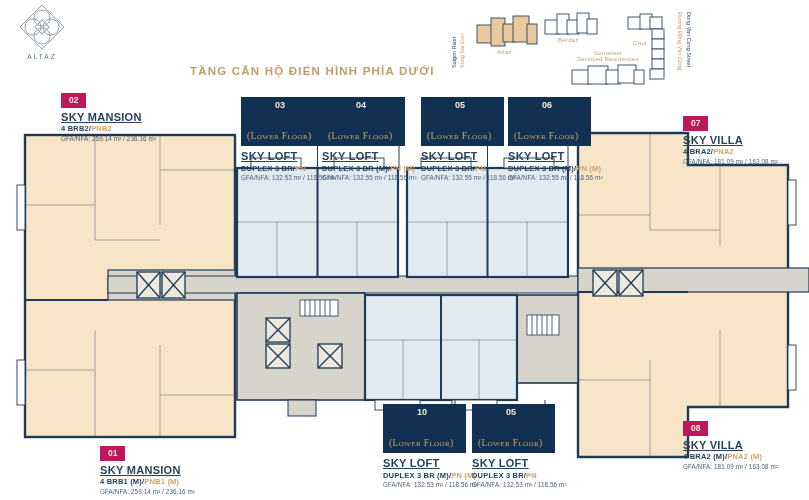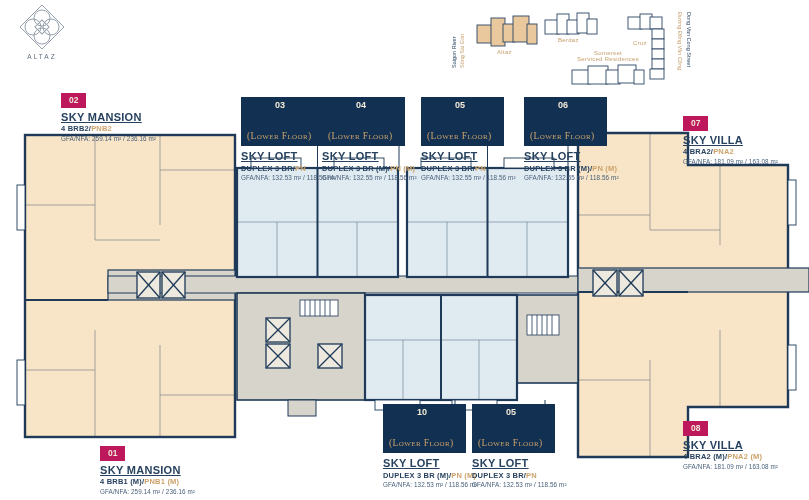--- a/index.html
+++ b/index.html
@@ -175,20 +175,21 @@
     <g stroke="#97a1ad" stroke-width="1" fill="none">
       <polygon points="24,2 46,24 24,46 2,24"></polygon>
       <circle cx="24" cy="15" r="8"></circle>
         <circle cx="33" cy="24" r="8"></circle>
       <circle cx="24" cy="33" r="8"></circle>
         <circle cx="15" cy="24" r="8"></circle>
       <rect x="19" y="19" width="10" height="10" transform="rotate(45 24 24)"></rect>
     </g>
   </svg>
   <div class="abs brand" style="left:14px;top:53px;">ALTAZ</div>
+  <div class="abs title-vi" style="left:190px;top:65px;">TẦNG CĂN HỘ ĐIỂN HÌNH PHÍA DƯỚI</div>
 
   <div class="abs map-label" style="left:497px;top:49px;">Altaz</div>
   <div class="abs map-label" style="left:558px;top:37px;">Berdaz</div>
   <div class="abs map-label" style="left:633px;top:40px;">Cruz</div>
   <div class="abs map-label center" style="left:553px;top:50px;width:110px;">
     <div>Somerset</div>
     <div>Serviced Residences</div>
   </div>
   <div class="abs vtext" style="left:450px;top:12px;height:56px;">
     <span class="tx-dark">Saigon River</span>
@@ -236,21 +237,21 @@
   <div class="unit-card" style="left:421px;top:97px;">
     <div class="badge-w">
       <div class="no">05</div>
       <div class="floor">(Lower Floor)</div>
     </div>
     <div class="u-name">SKY LOFT</div>
     <div class="u-type"><span>DUPLEX 3 BR/</span><span class="gold">PN</span></div>
     <div class="u-area">GFA/NFA: 132.55 m² / 118.56 m²</div>
   </div>
 
-  <div class="unit-card" style="left:524px;top:97px;">
+  <div class="unit-card" style="left:508px;top:97px;">
     <div class="badge-w">
       <div class="no">06</div>
       <div class="floor">(Lower Floor)</div>
     </div>
     <div class="u-name">SKY LOFT</div>
     <div class="u-type"><span>DUPLEX 3 BR (M)/</span><span class="gold">PN (M)</span></div>
     <div class="u-area">GFA/NFA: 132.55 m² / 118.56 m²</div>
   </div>
 
   <div class="unit-card" style="left:683px;top:111px;">

